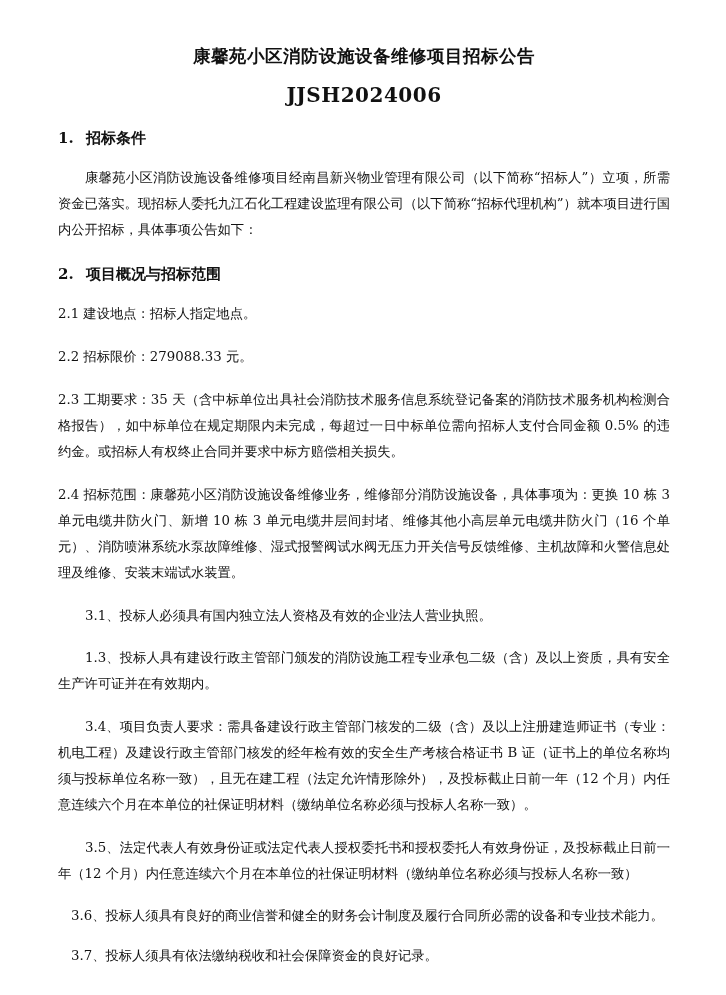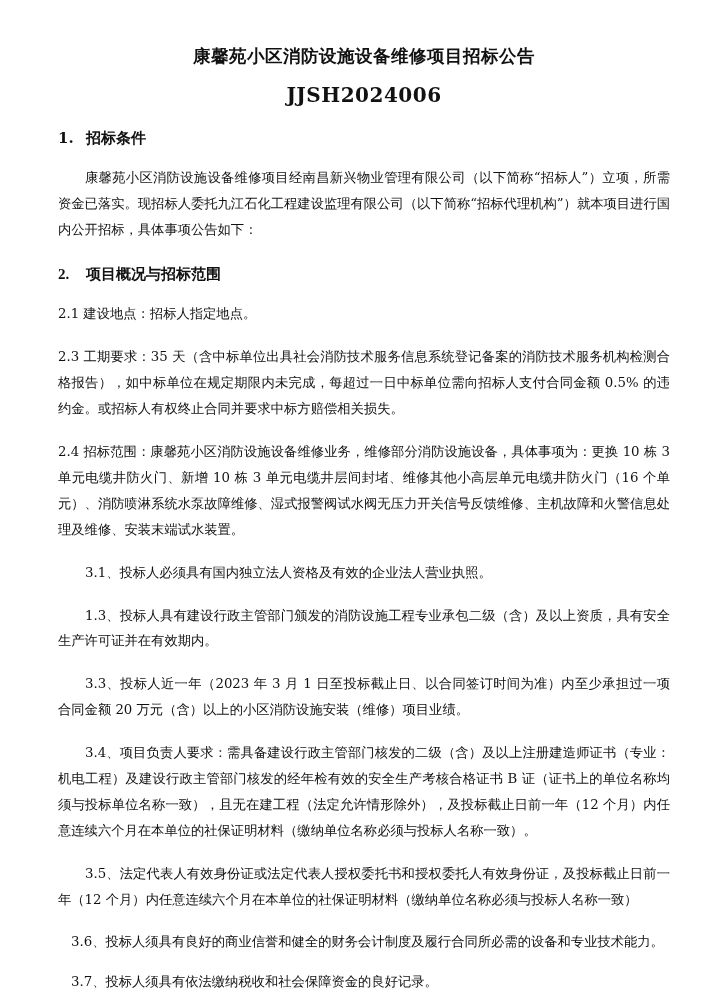--- a/index.html
+++ b/index.html
@@ -58,44 +58,44 @@
   }
   p.indent1 {
     text-indent: 13px;
   }
   p.tight {
     line-height: 1.75;
   }
   .blk {
     margin-bottom: 2px;
   }
-  .s2 { margin-top: 12px; font-family: Liberation Serif, serif; }
+  .s2 { margin-top: 12px; }
   .s3 { margin-top: 14px; }
 </style>
 </head>
 <body>
 
 <div class="page">
 
   <div class="doc-title">康馨苑小区消防设施设备维修项目招标公告</div>
   <div class="doc-code">JJSH2024006</div>
 
   <h2 class="section">
     <span class="num">1.</span><span>招标条件</span>
   </h2>
   <p class="body indent2">康馨苑小区消防设施设备维修项目经南昌新兴物业管理有限公司（以下简称“招标人”）立项，所需资金已落实。现招标人委托九江石化工程建设监理有限公司（以下简称“招标代理机构”）就本项目进行国内公开招标，具体事项公告如下：</p>
 
   <h2 class="section s2">
     <span class="num">2.</span><span>项目概况与招标范围</span>
   </h2>
   <p class="body blk">2.1 建设地点：招标人指定地点。</p>
+  <p class="body blk">2.2 招标限价：279088.33 元。</p>
   <p class="body blk">2.3 工期要求：35 天（含中标单位出具社会消防技术服务信息系统登记备案的消防技术服务机构检测合格报告），如中标单位在规定期限内未完成，每超过一日中标单位需向招标人支付合同金额 0.5% 的违约金。或招标人有权终止合同并要求中标方赔偿相关损失。</p>
   <p class="body blk">2.4 招标范围：康馨苑小区消防设施设备维修业务，维修部分消防设施设备，具体事项为：更换 10 栋 3 单元电缆井防火门、新增 10 栋 3 单元电缆井层间封堵、维修其他小高层单元电缆井防火门（16 个单元）、消防喷淋系统水泵故障维修、湿式报警阀试水阀无压力开关信号反馈维修、主机故障和火警信息处理及维修、安装末端试水装置。</p>
 
   <p class="body indent2">3.1、投标人必须具有国内独立法人资格及有效的企业法人营业执照。</p>
   <p class="body indent2">1.3、投标人具有建设行政主管部门颁发的消防设施工程专业承包二级（含）及以上资质，具有安全生产许可证并在有效期内。</p>
-  <p class="body indent2">3.3、投标人近一年（2023 年 3 月 1 日至投标截止日、以合同签订时间为准）内至少承担过一项合同金额 20 万元（含）以上的小区消防设施安装（维修）项目业绩。</p>
   <p class="body indent2">3.4、项目负责人要求：需具备建设行政主管部门核发的二级（含）及以上注册建造师证书（专业：机电工程）及建设行政主管部门核发的经年检有效的安全生产考核合格证书 B 证（证书上的单位名称均须与投标单位名称一致），且无在建工程（法定允许情形除外），及投标截止日前一年（12 个月）内任意连续六个月在本单位的社保证明材料（缴纳单位名称必须与投标人名称一致）。</p>
   <p class="body indent2">3.5、法定代表人有效身份证或法定代表人授权委托书和授权委托人有效身份证，及投标截止日前一年（12 个月）内任意连续六个月在本单位的社保证明材料（缴纳单位名称必须与投标人名称一致）</p>
   <p class="body indent1 tight">3.6、投标人须具有良好的商业信誉和健全的财务会计制度及履行合同所必需的设备和专业技术能力。</p>
   <p class="body indent1 tight">3.7、投标人须具有依法缴纳税收和社会保障资金的良好记录。</p>
 
 </div>
 
 </body></html>

